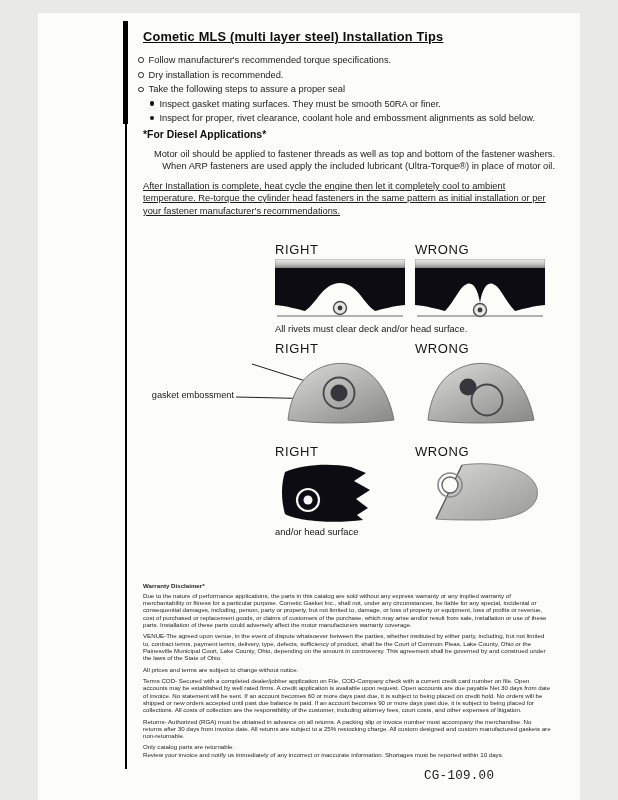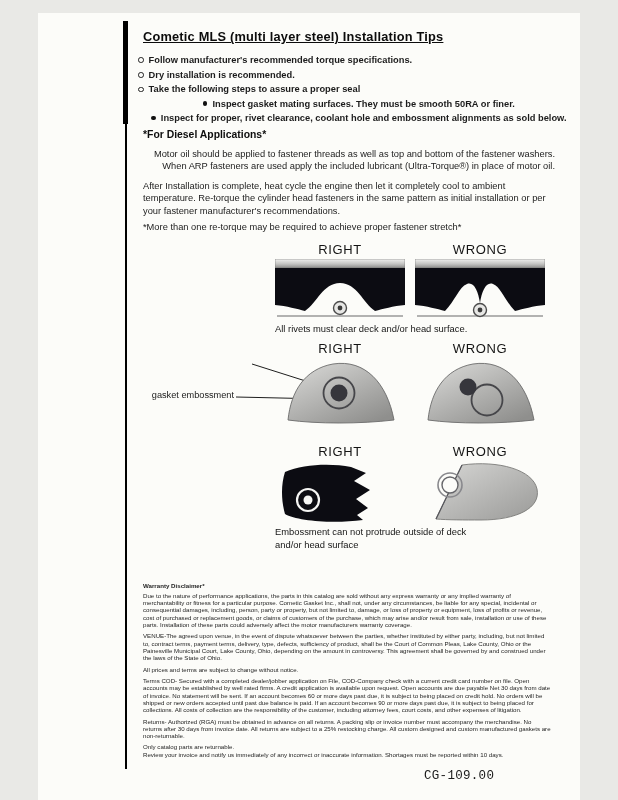--- a/index.html
+++ b/index.html
@@ -10,30 +10,30 @@
   }
   .abs{position:absolute;}
   .title{
     margin:0;font-size:12.8px;font-weight:bold;text-decoration:underline;
     letter-spacing:.2px;color:#0c0c0c;
   }
   .body-text{font-size:9.3px;line-height:12px;color:#1c1c1c;}
   .para{font-size:9.3px;line-height:12.3px;color:#1c1c1c;}
   .heading{font-size:10.4px;font-weight:bold;color:#0e0e0e;}
   .bullet-row{display:flex;align-items:flex-start;margin-bottom:2.6px;}
-  .bullet-row.sub{margin-left:12px;justify-content:center;}
+  .bullet-row.sub{margin-left:12px;}
   .b-open{
     flex:0 0 auto;width:3.6px;height:3.6px;border:1px solid #222;border-radius:50%;
     margin:3.4px 5px 0 0;
   }
   .b-filled{
     flex:0 0 auto;width:4.4px;height:4.4px;background:#111;border-radius:50%;
     margin:3.4px 5px 0 0;
   }
-  .rw-label{width:130px;text-align:center;font-size:13px;letter-spacing:.6px;color:#141414;}
+  .rw-label{width:130px;font-size:13px;letter-spacing:.6px;color:#141414;}
   .caption{font-size:9.4px;line-height:12.5px;color:#161616;}
   .callout{font-size:9.2px;line-height:10.8px;color:#1a1a1a;text-align:right;}
   .legal{font-size:6.15px;line-height:7.15px;color:#242424;width:408px;}
   .legal p{margin:0 0 4.5px 0;}
   .legal .lg-head{font-weight:bold;margin-bottom:3px;}
   .legal .closing p{margin:0;}
   .page-code{font-size:12.5px;color:#1a1a1a;letter-spacing:.3px;font-family:Liberation Mono, monospace;}
   .fig{display:block;}
 </style>
 </head>
@@ -57,21 +57,21 @@
           <stop offset="1" stop-color="#9a9a98"></stop>
       </linearGradient>
     </defs>
   </svg>
 
   <div class="abs" style="left:85px;top:8px;width:5px;height:103px;background:#000;"></div>
   <div class="abs" style="left:87px;top:111px;width:1.6px;height:645px;background:#000;"></div>
 
   <h1 class="abs title" style="left:105px;top:16px;">Cometic MLS (multi layer steel) Installation Tips</h1>
 
-  <div class="abs" style="left:100px;top:41px;width:430px;font-weight:bold;">
+  <div class="abs" style="left:100px;top:41px;width:430px;">
     <div class="bullet-row">
       <span class="b-open"></span>
       <span class="body-text">Follow manufacturer's recommended torque specifications.</span>
     </div>
     <div class="bullet-row">
       <span class="b-open"></span>
       <span class="body-text">Dry installation is recommended.</span>
     </div>
     <div class="bullet-row">
       <span class="b-open"></span>
@@ -82,22 +82,21 @@
       <span class="body-text">Inspect gasket mating surfaces.  They must be smooth 50RA or finer.</span>
     </div>
     <div class="bullet-row sub">
       <span class="b-filled"></span>
       <span class="body-text">Inspect for proper, rivet clearance, coolant hole and embossment alignments as sold below.</span>
     </div>
   </div>
 
   <div class="abs heading" style="left:105px;top:116px;">*For Diesel Applications*</div>
   <div class="abs para" style="left:105px;top:135px;width:412px;text-align:right;">Motor oil should be applied to fastener threads as well as top and bottom of the fastener washers. When ARP fasteners are used apply the included lubricant (Ultra-Torque®) in place of motor oil.</div>
-  <div class="abs para" style="left:105px;top:167px;width:412px;">After Installation is complete, heat cycle the engine then let it completely cool to ambient temperature. Re-torque the cylinder head fasteners in the same pattern as initial installation or per your fastener manufacturer's recommendations.</div>
-  <div class="abs para" style="left:105px;top:208px;width:412px;">*More than one re-torque may be required to achieve proper fastener stretch*</div>
+  <div class="abs para" style="left:105px;top:167px;width:412px;text-decoration:underline;">After Installation is complete, heat cycle the engine then let it completely cool to ambient temperature. Re-torque the cylinder head fasteners in the same pattern as initial installation or per your fastener manufacturer's recommendations.</div>
 
   <div class="abs rw-label" style="left:237px;top:229px;">RIGHT</div>
   <div class="abs rw-label" style="left:377px;top:229px;">WRONG</div>
 
   <svg class="abs fig" style="left:237px;top:246px;" width="130" height="62" viewBox="0 0 130 62">
     <rect x="0" y="0" width="130" height="9" fill="url(#bandGrad)" stroke="#777" stroke-width="0.6"></rect>
     <path d="M0,9 H130 V46 C118,47 108,50 100,52 C88,44 82,24 65,24 C48,24 42,44 30,52 C22,50 12,47 0,46 Z" fill="#0c0c12"></path>
     <line x1="2" y1="57" x2="128" y2="57" stroke="#9a9a98" stroke-width="1.4"></line>
     <circle cx="65" cy="49" r="6.5" fill="#e7e7e5" stroke="#4c4c4c" stroke-width="1.4"></circle>
     <circle cx="65" cy="49" r="2.4" fill="#3a3a3a"></circle>
@@ -146,21 +145,20 @@
   </svg>
 
   <svg class="abs fig" style="left:377px;top:447px;" width="130" height="64" viewBox="0 0 130 64">
     <path d="M47,5 C84,0 118,10 122,29 C126,48 102,60 66,60 C49,60 33,60 21,59 Z" fill="url(#deckGrad)" stroke="#7a7a78" stroke-width="0.9"></path>
     <line x1="47" y1="5" x2="21" y2="59" stroke="#55555a" stroke-width="1.2"></line>
     <circle cx="35" cy="25" r="12" fill="none" stroke="#88888c" stroke-width="1.6"></circle>
     <circle cx="35" cy="25" r="8" fill="#fcfcf9" stroke="#66666a" stroke-width="1.4"></circle>
   </svg>
 
   <div class="abs" style="left:237px;top:513px;width:300px;">
-    <div class="caption">Embossment can not protrude outside of deck</div>
     <div class="caption">and/or head surface</div>
   </div>
 
   <div class="abs legal" style="left:105px;top:569px;">
     <p class="lg-head">Warranty Disclaimer*</p>
     <p>Due to the nature of performance applications, the parts in this catalog are sold without any express warranty or any implied warranty of merchantability or fitness for a particular purpose.  Cometic Gasket Inc., shall not, under any circumstances, be liable for any special, incidental or consequential damages, including, person, party or property, but not limited to, damage, or loss of property or equipment, loss of profits or revenue, cost of purchased or replacement goods, or claims of customers of the purchase, which may arise and/or result from sale, installation or use of these parts.  Installation of these parts could adversely affect the motor manufacturers warranty coverage.</p>
     <p>VENUE-The agreed upon venue, in the event of dispute whatsoever between the parties, whether instituted by either party, including, but not limited to, contract terms, payment terms, delivery, type, defects, sufficiency of product, shall be the Court of Common Pleas, Lake County, Ohio or the Painesville Municipal Court, Lake County, Ohio, depending on the amount in controversy. This agreement shall be governed by and construed under the laws of the State of Ohio.</p>
     <p>All prices and terms are subject to change without notice.</p>
     <p>Terms COD- Secured with a completed dealer/jobber application on File, COD-Company check with a current credit card number on file.  Open accounts may be established by well rated firms.  A credit application is available upon request.  Open accounts are due payable Net 30 days from date of invoice.  No statement will be sent.  If an account becomes 60 or more days past due, it is subject to being placed on credit hold.  No orders will be shipped or new orders accepted until past due balance is paid.  If an account becomes 90 or more days past due, it is subject to being placed for collections.  All costs of collection are the responsibility of the customer, including attorney fees, court costs, and other expenses of litigation.</p>
     <p>Returns- Authorized (RGA) must be obtained in advance on all returns.  A packing slip or invoice number must accompany the merchandise.  No returns after 30 days from invoice date.  All returns are subject to a 25% restocking charge.  All custom designed and custom manufactured gaskets are non-returnable.</p>

